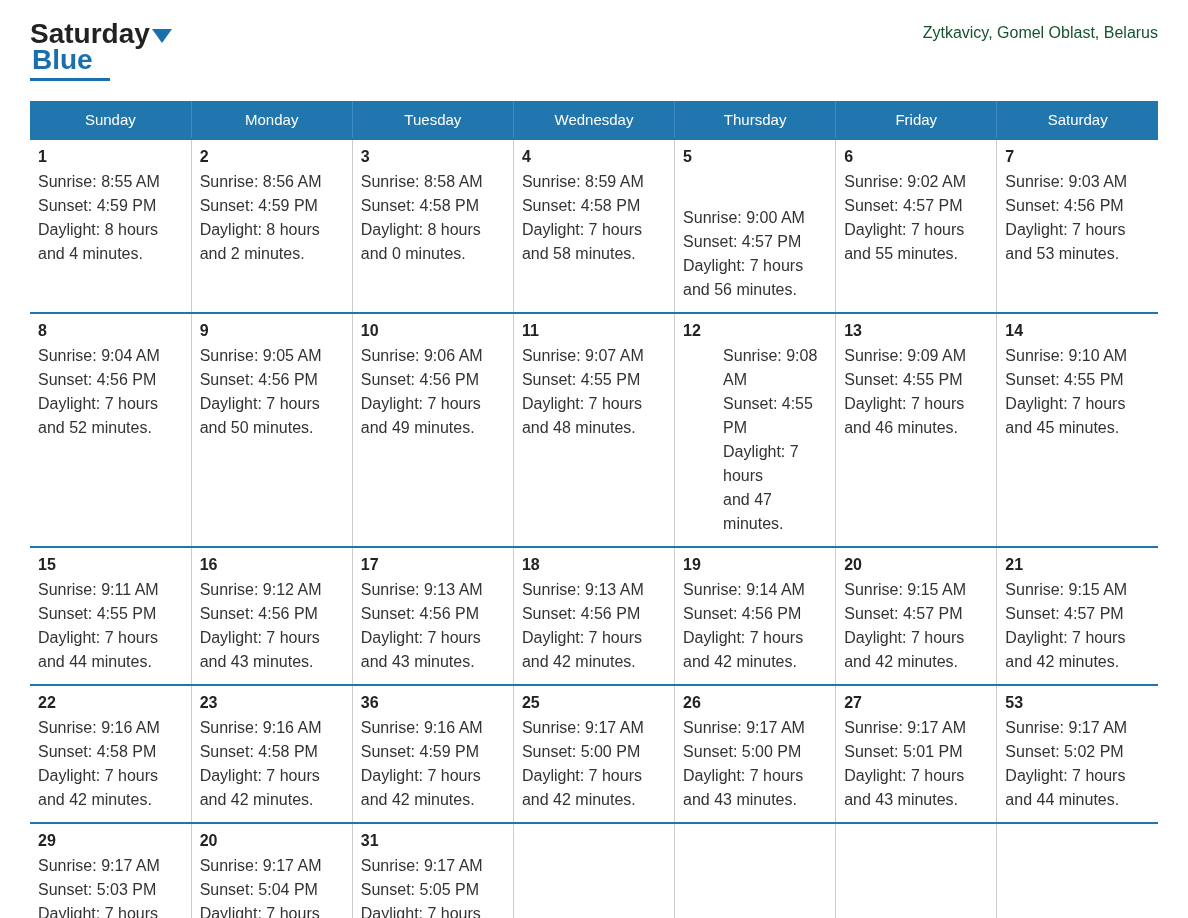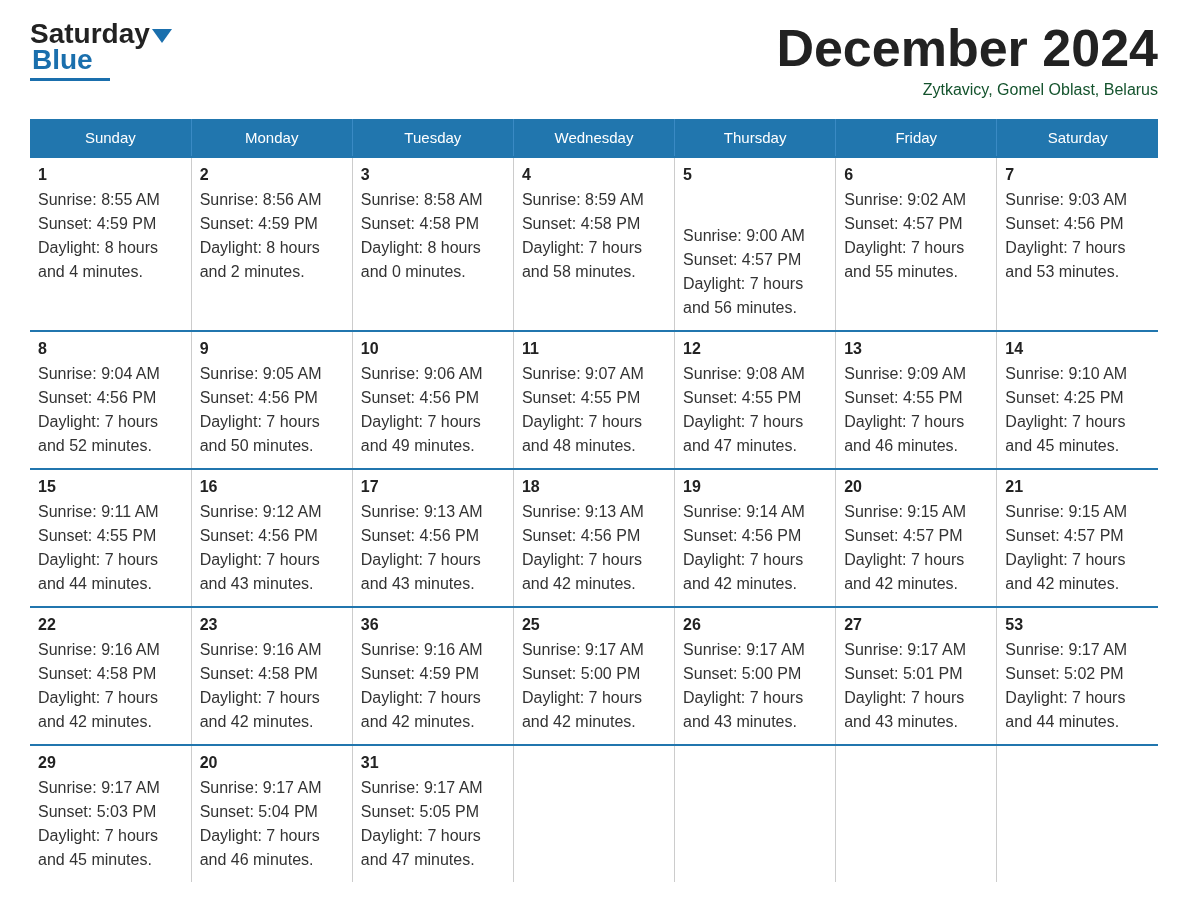--- a/index.html
+++ b/index.html
@@ -104,21 +104,20 @@
       <span class="logo-text">
         <span>Saturday</span><span class="logo-triangle"></span>
       </span>
     </div>
     <div style="display:flex;align-items:flex-end;margin-top:-4px;">
       <span style="font-size:28px;font-weight:bold;color:#1a6fad;margin-left:2px;">Blue</span>
     </div>
     <div class="logo-line"></div>
   </div>
   <div class="title-area">
-    <div class="month-title">December 2024</div>
     <div class="location">Zytkavicy, Gomel Oblast, Belarus</div>
   </div>
 </div>
 
 <table>
   <thead>
     <tr id="weekday-header">
         <th>Sunday</th>
         <th>Monday</th>
         <th>Tuesday</th>
@@ -204,36 +203,36 @@
         </td>
         <td>
           <div class="day-num">11</div>
           <div class="day-info" style="white-space: pre-line;">Sunrise: 9:07 AM
 Sunset: 4:55 PM
 Daylight: 7 hours
 and 48 minutes.</div>
         </td>
         <td>
           <div class="day-num">12</div>
-          <div class="day-info" style="white-space: pre-line;">Sunrise: 9:08 AM
+          <div class="day-info" style="white-space: pre-line; margin-left: 40px;">Sunrise: 9:08 AM
 Sunset: 4:55 PM
 Daylight: 7 hours
 and 47 minutes.</div>
         </td>
         <td>
           <div class="day-num">13</div>
           <div class="day-info" style="white-space: pre-line;">Sunrise: 9:09 AM
 Sunset: 4:55 PM
 Daylight: 7 hours
 and 46 minutes.</div>
         </td>
         <td>
           <div class="day-num">14</div>
           <div class="day-info" style="white-space: pre-line;">Sunrise: 9:10 AM
-Sunset: 4:25 PM
+Sunset: 4:55 PM
 Daylight: 7 hours
 and 45 minutes.</div>
         </td>
       </tr>
       <tr>
         <td>
           <div class="day-num">15</div>
           <div class="day-info" style="white-space: pre-line;">Sunrise: 9:11 AM
 Sunset: 4:55 PM
 Daylight: 7 hours

